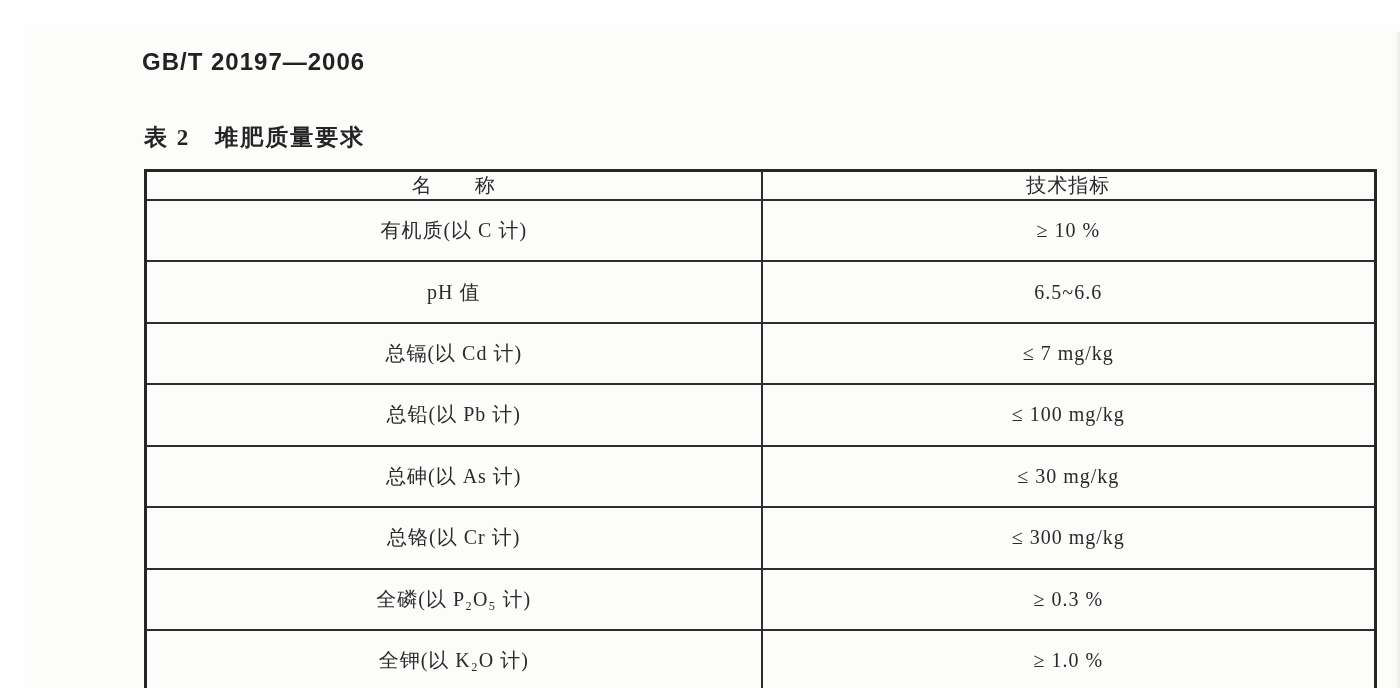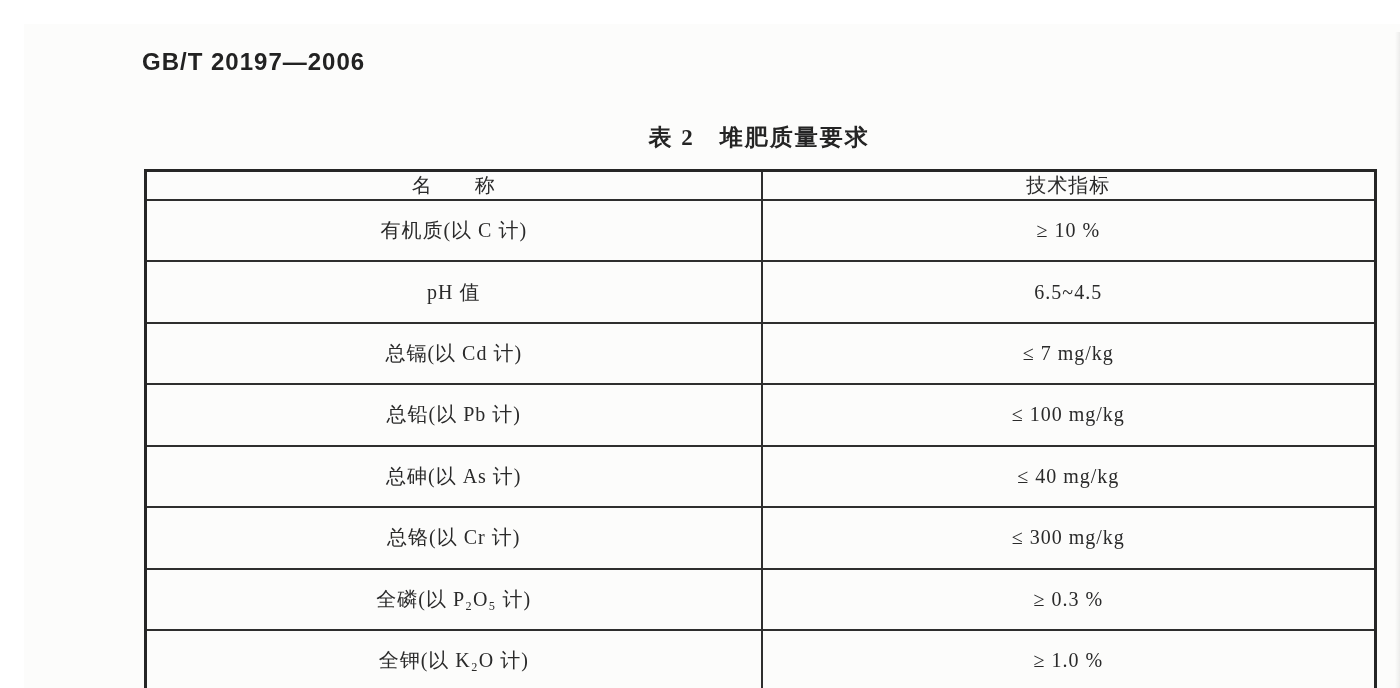--- a/index.html
+++ b/index.html
@@ -20,21 +20,20 @@
     font-size:24px;
     font-weight:bold;
     letter-spacing:1px;
     color:#222;
     font-family:"Liberation Sans","DejaVu Sans",sans-serif;
   }
   .table-title {
     position:absolute;
     left:112px; top:90px;
     width:1230px;
-    text-align:center;
     font-size:23px;
     font-weight:bold;
     color:#242424;
     letter-spacing:2px;
   }
   table.spec-table {
     position:absolute;
     left:112px; top:137px;
     width:1230px; height:525px;
     border-collapse:collapse;
@@ -97,33 +96,33 @@
         <th>技术指标</th>
       </tr>
     </thead>
     <tbody>
       <tr>
         <td>有机质(以 C 计)</td>
         <td class="val">≥ 10 %</td>
       </tr>
       <tr>
         <td>pH 值</td>
-        <td class="val">6.5~4.5</td>
+        <td class="val">6.5~6.6</td>
       </tr>
       <tr>
         <td>总镉(以 Cd 计)</td>
         <td class="val">≤ 7 mg/kg</td>
       </tr>
       <tr>
         <td>总铅(以 Pb 计)</td>
         <td class="val">≤ 100 mg/kg</td>
       </tr>
       <tr>
         <td>总砷(以 As 计)</td>
-        <td class="val">≤ 40 mg/kg</td>
+        <td class="val">≤ 30 mg/kg</td>
       </tr>
       <tr>
         <td>总铬(以 Cr 计)</td>
         <td class="val">≤ 300 mg/kg</td>
       </tr>
       <tr>
         <td>全磷(以 P₂O₅ 计)</td>
         <td class="val">≥ 0.3 %</td>
       </tr>
       <tr>

